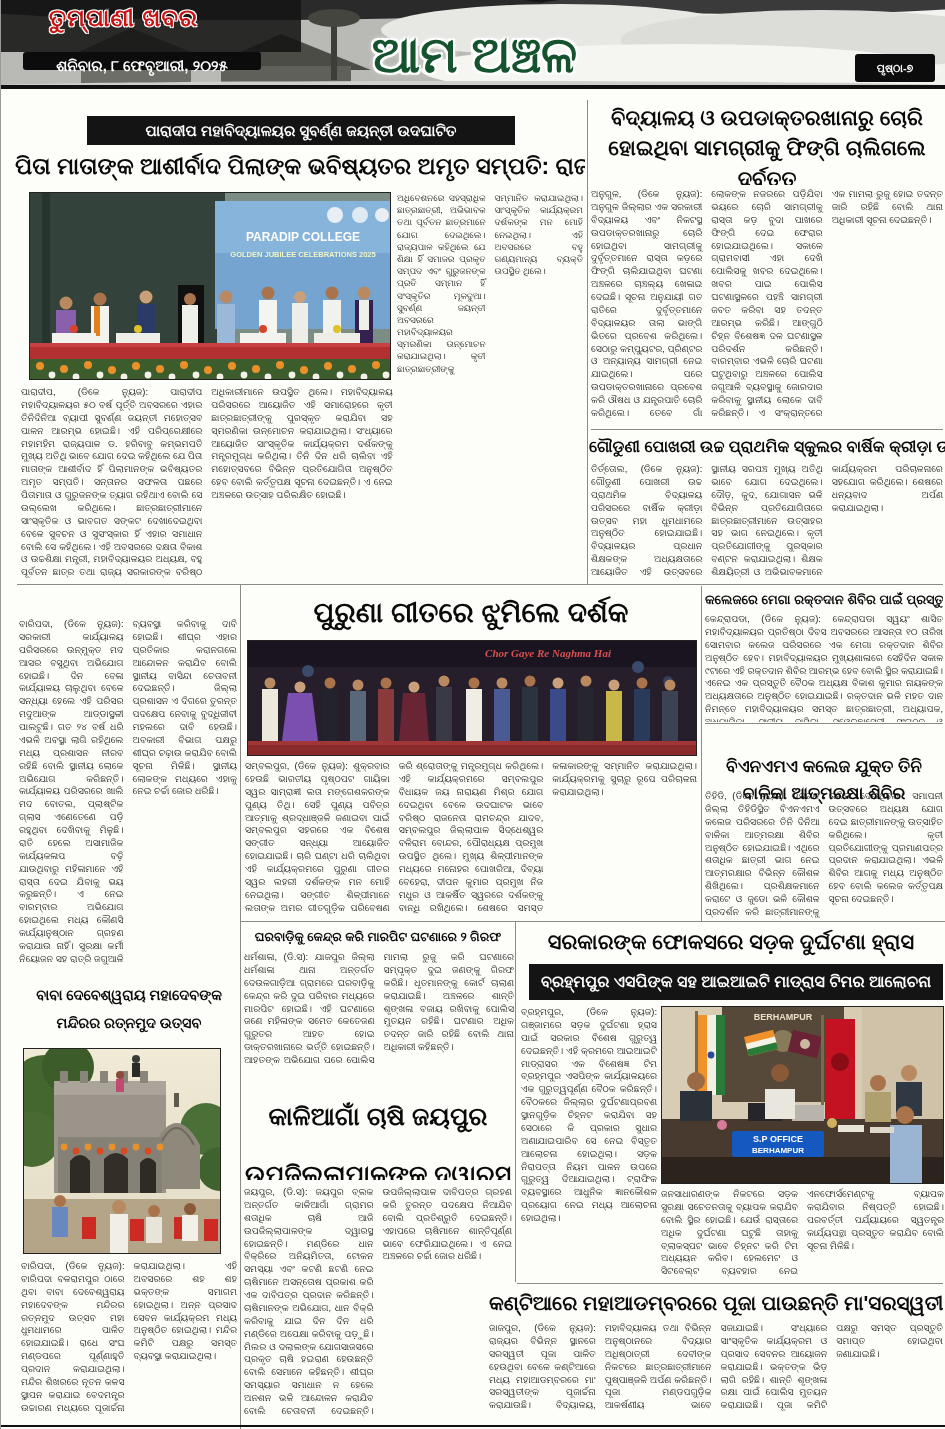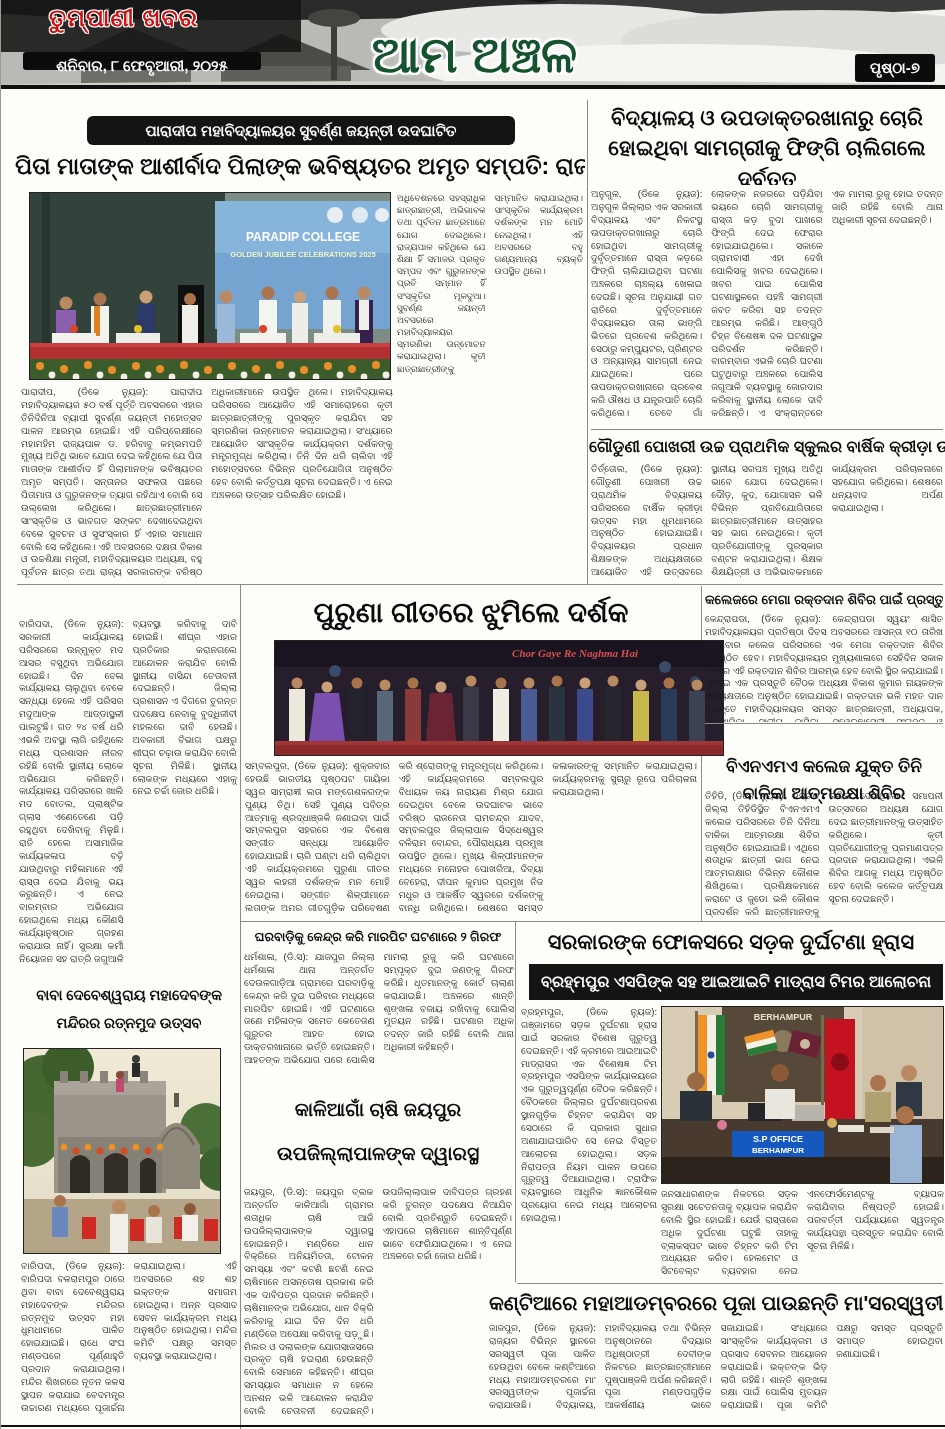--- a/index.html
+++ b/index.html
@@ -8,22 +8,22 @@
         border-left:1px solid #9a9a96;border-right:1px solid #9a9a96;}
   .abs{position:absolute;box-sizing:border-box;}
   .masthead{top:0;left:0;width:945px;height:89px;border-bottom:4px solid #101010;overflow:hidden;}
   .brand{top:4px;left:16px;font-size:24px;font-weight:bold;color:#c81414;letter-spacing:1px;
          text-shadow:1px 1px 0 #fff,-1px -1px 0 #fff,1px -1px 0 #fff,-1px 1px 0 #fff;z-index:4;margin-left:32px;}
   .datebox{top:52px;left:22px;width:238px;height:18px;background:#0c0c0c;color:#fff;
            font-size:15px;font-weight:bold;text-align:center;line-height:28px;z-index:4;border-radius:3px;}
   .ptitle{top:26px;left:8px;width:931px;text-align:center;font-size:50px;font-weight:bold;color:#14532d;
           text-shadow:2px 2px 0 #ffffff,-2px -2px 0 #ffffff,2px -2px 0 #fff,-2px 2px 0 #fff,0 0 6px #fff;z-index:3;}
   .pagebox{top:54px;left:854px;width:80px;height:28px;background:#0c0c0c;color:#fff;
-           font-size:15px;font-weight:bold;text-align:center;line-height:28px;z-index:4;border-radius:3px;}
-  .kicker{background:#141414;color:#fff;text-align:center;font-weight:bold;white-space:nowrap;overflow:hidden;border-radius:6px;}
+           font-size:11px;font-weight:bold;text-align:center;line-height:28px;z-index:4;border-radius:3px;}
+  .kicker{background:#141414;color:#fff;text-align:center;font-weight:bold;white-space:nowrap;overflow:hidden;}
   .hl{font-weight:bold;text-align:center;color:#0a0a0a;overflow:hidden;}
   .nw{white-space:nowrap;}
   .body-text{font-size:9.4px;line-height:1.37;text-align:justify;color:#1c1c1c;overflow:hidden;column-fill:auto;}
   .c2{column-count:2;column-gap:9px;}
   .c3{column-count:3;column-gap:9px;}
   .c4{column-count:4;column-gap:9px;}
   .rule-h{background:#8a8a86;height:1px;}
   .rule-v{background:#8a8a86;width:1px;}
   .thick{background:#111;}
   .photo{border:1px solid #222;overflow:hidden;background:#f0abfc;}
@@ -174,21 +174,21 @@
   <div class="abs hl nw" style="top:434px;left:588px;width:356px;height:26px;font-size:16px;line-height:26px;">ଗୌଡୁଣୀ ପୋଖରୀ ଉଚ୍ଚ ପ୍ରାଥମିକ ସ୍କୁଲର ବାର୍ଷିକ କ୍ରୀଡ଼ା ଉତ୍ସବ</div>
   <div class="abs body-text c3" style="top:463px;left:590px;width:352px;height:118px;">ତିର୍ତ୍ତୋଲ, (ଡିକେ ନ୍ୟୁଜ): ଗୌଡୁଣୀ ପୋଖରୀ ଉଚ୍ଚ ପ୍ରାଥମିକ ବିଦ୍ୟାଳୟ ପରିସରରେ ବାର୍ଷିକ କ୍ରୀଡ଼ା ଉତ୍ସବ ମହା ଧୁମଧାମରେ ଅନୁଷ୍ଠିତ ହୋଇଯାଇଛି। ବିଦ୍ୟାଳୟର ପ୍ରଧାନ ଶିକ୍ଷକଙ୍କ ଅଧ୍ୟକ୍ଷତାରେ ଆୟୋଜିତ ଏହି ଉତ୍ସବରେ ସ୍ଥାନୀୟ ସରପଞ୍ଚ ମୁଖ୍ୟ ଅତିଥି ଭାବେ ଯୋଗ ଦେଇଥିଲେ। ଦୌଡ଼, କୁଦ, ଯୋଗାସନ ଭଳି ବିଭିନ୍ନ ପ୍ରତିଯୋଗିତାରେ ଛାତ୍ରଛାତ୍ରୀମାନେ ଉତ୍ସାହର ସହ ଭାଗ ନେଇଥିଲେ। କୃତୀ ପ୍ରତିଯୋଗୀଙ୍କୁ ପୁରସ୍କାର ବଣ୍ଟନ କରାଯାଇଥିଲା। ଶିକ୍ଷକ ଶିକ୍ଷୟିତ୍ରୀ ଓ ଅଭିଭାବକମାନେ କାର୍ଯ୍ୟକ୍ରମ ପରିଚାଳନାରେ ସହଯୋଗ କରିଥିଲେ। ଶେଷରେ ଧନ୍ୟବାଦ ଅର୍ପଣ କରାଯାଇଥିଲା।</div>
 
   <div class="abs rule-h" style="top:584px;left:16px;width:926px;"></div>
   <div class="abs rule-v" style="top:585px;left:239px;height:844px;"></div>
   <div class="abs rule-v" style="top:586px;left:700px;height:336px;"></div>
 
   <div class="abs body-text c2" style="top:618px;left:18px;width:218px;height:356px;">ବାରିପଦା, (ଡିକେ ନ୍ୟୁଜ): ସରକାରୀ କାର୍ଯ୍ୟାଳୟ ପରିସରରେ ଉନ୍ମୁକ୍ତ ମଦ ଆସର ବସୁଥିବା ଅଭିଯୋଗ ହୋଇଛି। ଦିନ ବେଳା କାର୍ଯ୍ୟାଳୟ ଚାଲୁଥିବା ବେଳେ ସନ୍ଧ୍ୟା ହେଲେ ଏହି ପରିସର ମଦୁଆଙ୍କ ଆଡ୍ଡାସ୍ଥଳୀ ପାଲଟୁଛି। ଗତ ୨୪ ବର୍ଷ ଧରି ଏଭଳି ଅବସ୍ଥା ଲାଗି ରହିଥିଲେ ମଧ୍ୟ ପ୍ରଶାସନ ନୀରବ ରହିଛି ବୋଲି ସ୍ଥାନୀୟ ଲୋକେ ଅଭିଯୋଗ କରିଛନ୍ତି। କାର୍ଯ୍ୟାଳୟ ପରିସରରେ ଖାଲି ମଦ ବୋତଲ, ପ୍ଲାଷ୍ଟିକ ଗ୍ଲାସ ଏଣେତେଣେ ପଡ଼ି ରହୁଥିବା ଦେଖିବାକୁ ମିଳୁଛି। ରାତି ହେଲେ ଅସାମାଜିକ କାର୍ଯ୍ୟକଳାପ ବଢ଼ି ଯାଉଥିବାରୁ ମହିଳାମାନେ ଏହି ରାସ୍ତା ଦେଇ ଯିବାକୁ ଭୟ କରୁଛନ୍ତି। ଏ ନେଇ ବାରମ୍ବାର ଅଭିଯୋଗ ହୋଇଥିଲେ ମଧ୍ୟ କୌଣସି କାର୍ଯ୍ୟାନୁଷ୍ଠାନ ଗ୍ରହଣ କରାଯାଉ ନାହିଁ। ସୁରକ୍ଷା କର୍ମୀ ନିୟୋଜନ ସହ ରାତ୍ରି ଜଗୁଆଳି ବ୍ୟବସ୍ଥା କରିବାକୁ ଦାବି ହୋଇଛି। ଶୀଘ୍ର ଏହାର ପ୍ରତିକାର କରାନଗଲେ ଆନ୍ଦୋଳନ କରାଯିବ ବୋଲି ସ୍ଥାନୀୟ ବାସିନ୍ଦା ଚେତାବନୀ ଦେଇଛନ୍ତି। ଜିଲ୍ଲା ପ୍ରଶାସନ ଏ ଦିଗରେ ତୁରନ୍ତ ପଦକ୍ଷେପ ନେବାକୁ ବୁଦ୍ଧିଜୀବୀ ମହଲରେ ଦାବି ହେଉଛି। ଅବକାରୀ ବିଭାଗ ପକ୍ଷରୁ ଶୀଘ୍ର ଚଢ଼ାଉ କରାଯିବ ବୋଲି ସୂଚନା ମିଳିଛି। ସ୍ଥାନୀୟ ଲୋକଙ୍କ ମଧ୍ୟରେ ଏହାକୁ ନେଇ ଚର୍ଚ୍ଚା ଜୋର ଧରିଛି।</div>
 
   <div class="abs hl nw" style="top:589px;left:244px;width:452px;height:48px;font-size:28px;line-height:48px;">ପୁରୁଣା ଗୀତରେ ଝୁମିଲେ ଦର୍ଶକ</div>
-  <div class="abs photo" style="top:640px;left:246px;width:450px;height:116px;margin-left:27px;">
+  <div class="abs photo" style="top:640px;left:246px;width:450px;height:116px;">
     <svg width="450" height="116" viewBox="0 0 450 116">
       <rect width="450" height="116" fill="#261e2a"></rect>
       <rect width="450" height="26" fill="#1a1420"></rect>
       <circle cx="60" cy="30" r="6" fill="#3a4a6a"></circle>
         <circle cx="390" cy="26" r="6" fill="#3a4a6a"></circle>
         <circle cx="420" cy="40" r="5" fill="#32405c"></circle>
       <text x="300" y="16" text-anchor="middle" font-family="Liberation Serif,serif" font-style="italic" font-size="11" font-weight="bold" fill="#d85050">Chor Gaye Re Naghma Hai</text>
       <g>
         <g>
             <circle cx="22" cy="42" r="5.5" fill="#b98a62"></circle>
@@ -385,21 +385,21 @@
           <rect x="86" y="165" width="18" height="41" fill="#f0eee6"></rect>
         <circle cx="130" cy="162" r="6" fill="#a9744c"></circle>
           <rect x="122" y="168" width="16" height="26" fill="#e8e4da"></rect>
         <circle cx="166" cy="160" r="6" fill="#8a5a38"></circle>
           <rect x="158" y="166" width="16" height="26" fill="#f2f0e8"></rect>
       </g>
     </svg>
   </div>
   <div class="abs body-text c2" style="top:1260px;left:20px;width:216px;height:164px;">ବାରିପଦା, (ଡିକେ ନ୍ୟୁଜ): ବାରିପଦା ବଳରାମପୁର ଠାରେ ଥିବା ବାବା ଦେବେଶ୍ୱରାୟ ମହାଦେବଙ୍କ ମନ୍ଦିରର ରତ୍ନମୁଦ ଉତ୍ସବ ମହା ଧୁମଧାମରେ ପାଳିତ ହୋଇଯାଇଛି। ରାଧେ ସଂଘ ମଣ୍ଡପରେ ପୂର୍ଣ୍ଣାହୁତି ପ୍ରଦାନ କରାଯାଇଥିଲା। ମନ୍ଦିର ଶିଖରରେ ନୂତନ କଳସ ସ୍ଥାପନ କରାଯାଇ ବେଦମନ୍ତ୍ର ଉଚ୍ଚାରଣ ମଧ୍ୟରେ ପୂଜାର୍ଚ୍ଚନା କରାଯାଇଥିଲା। ଏହି ଅବସରରେ ଶହ ଶହ ଭକ୍ତଙ୍କ ସମାଗମ ହୋଇଥିଲା। ଅନ୍ନ ପ୍ରସାଦ ସେବନ କାର୍ଯ୍ୟକ୍ରମ ମଧ୍ୟ ଅନୁଷ୍ଠିତ ହୋଇଥିଲା। ମନ୍ଦିର କମିଟି ପକ୍ଷରୁ ସମସ୍ତ ବ୍ୟବସ୍ଥା କରାଯାଇଥିଲା।</div>
 
-  <div class="abs hl" style="top:1088px;left:243px;width:268px;height:92px;font-size:19px;line-height:2.3;text-align:center;">କାଳିଆଗାଁ ଚାଷି ଜୟପୁର ଉପଜିଲ୍ଲାପାଳଙ୍କ ଦ୍ୱାରସ୍ଥ</div>
+  <div class="abs hl" style="top:1088px;left:243px;width:268px;height:92px;font-size:25px;line-height:2.3;text-align:center;">କାଳିଆଗାଁ ଚାଷି ଜୟପୁର ଉପଜିଲ୍ଲାପାଳଙ୍କ ଦ୍ୱାରସ୍ଥ</div>
   <div class="abs body-text c2" style="top:1186px;left:243px;width:268px;height:238px;">ଜୟପୁର, (ଡି.ସ): ଜୟପୁର ବ୍ଲକ ଅନ୍ତର୍ଗତ କାଳିଆଗାଁ ଗ୍ରାମର ଶତାଧିକ ଚାଷି ଆଜି ଉପଜିଲ୍ଲାପାଳଙ୍କ ଦ୍ୱାରସ୍ଥ ହୋଇଛନ୍ତି। ମଣ୍ଡିରେ ଧାନ ବିକ୍ରିରେ ଅନିୟମିତତା, ଟୋକନ ସମସ୍ୟା ଏବଂ କଟଣି ଛଟଣି ନେଇ ଚାଷିମାନେ ଅସନ୍ତୋଷ ପ୍ରକାଶ କରି ଏକ ଦାବିପତ୍ର ପ୍ରଦାନ କରିଛନ୍ତି। ଚାଷିମାନଙ୍କ ଅଭିଯୋଗ, ଧାନ ବିକ୍ରି କରିବାକୁ ଯାଇ ଦିନ ଦିନ ଧରି ମଣ୍ଡିରେ ଅପେକ୍ଷା କରିବାକୁ ପଡ଼ୁଛି। ମିଲର ଓ ଦଲାଲଙ୍କ ଯୋଗସାଜସରେ ପ୍ରକୃତ ଚାଷି ହଇରାଣ ହେଉଛନ୍ତି ବୋଲି ସେମାନେ କହିଛନ୍ତି। ଶୀଘ୍ର ସମସ୍ୟାର ସମାଧାନ ନ ହେଲେ ଅନଶନ ଭଳି ଆନ୍ଦୋଳନ କରାଯିବ ବୋଲି ଚେତାବନୀ ଦେଇଛନ୍ତି। ଉପଜିଲ୍ଲାପାଳ ଦାବିପତ୍ର ଗ୍ରହଣ କରି ତୁରନ୍ତ ପଦକ୍ଷେପ ନିଆଯିବ ବୋଲି ପ୍ରତିଶ୍ରୁତି ଦେଇଛନ୍ତି। ଏହାପରେ ଚାଷିମାନେ ଶାନ୍ତିପୂର୍ଣ୍ଣ ଭାବେ ଫେରିଯାଇଥିଲେ। ଏ ନେଇ ଅଞ୍ଚଳରେ ଚର୍ଚ୍ଚା ଜୋର ଧରିଛି।</div>
 
   <div class="abs rule-h" style="top:1283px;left:516px;width:426px;"></div>
   <div class="abs hl nw" style="top:1287px;left:488px;width:454px;height:32px;font-size:20px;line-height:32px;">କଣ୍ଟିଆରେ ମହାଆଡମ୍ବରରେ ପୂଜା ପାଉଛନ୍ତି ମା'ସରସ୍ୱତୀ</div>
   <div class="abs body-text c4" style="top:1322px;left:488px;width:454px;height:100px;">ଜାଜପୁର, (ଡିକେ ନ୍ୟୁଜ): ରାଜ୍ୟର ବିଭିନ୍ନ ସ୍ଥାନରେ ସରସ୍ୱତୀ ପୂଜା ପାଳିତ ହେଉଥିବା ବେଳେ କଣ୍ଟିଆରେ ମଧ୍ୟ ମହାଆଡମ୍ବରରେ ମା' ସରସ୍ୱତୀଙ୍କ ପୂଜାର୍ଚ୍ଚନା କରାଯାଉଛି। ବିଦ୍ୟାଳୟ, ମହାବିଦ୍ୟାଳୟ ତଥା ବିଭିନ୍ନ ଅନୁଷ୍ଠାନରେ ବିଦ୍ୟାର ଅଧିଷ୍ଠାତ୍ରୀ ଦେବୀଙ୍କ ନିକଟରେ ଛାତ୍ରଛାତ୍ରୀମାନେ ପୁଷ୍ପାଞ୍ଜଳି ଅର୍ପଣ କରିଛନ୍ତି। ପୂଜା ମଣ୍ଡପଗୁଡ଼ିକ ଆକର୍ଷଣୀୟ ଭାବେ ସଜାଯାଇଛି। ସଂଧ୍ୟାରେ ସାଂସ୍କୃତିକ କାର୍ଯ୍ୟକ୍ରମ ଓ ପ୍ରସାଦ ସେବନର ଆୟୋଜନ କରାଯାଇଛି। ଭକ୍ତଙ୍କ ଭିଡ଼ ଲାଗି ରହିଛି। ଶାନ୍ତି ଶୃଙ୍ଖଳା ରକ୍ଷା ପାଇଁ ପୋଲିସ ମୁତୟନ କରାଯାଇଛି। ପୂଜା କମିଟି ପକ୍ଷରୁ ସମସ୍ତ ପ୍ରସ୍ତୁତି ସମାପ୍ତ ହୋଇଥିବା ଜଣାଯାଇଛି।</div>
 
   <div class="abs thick" style="top:1425px;left:0;width:945px;height:2px;"></div>
 </div>
 
 </body></html>

